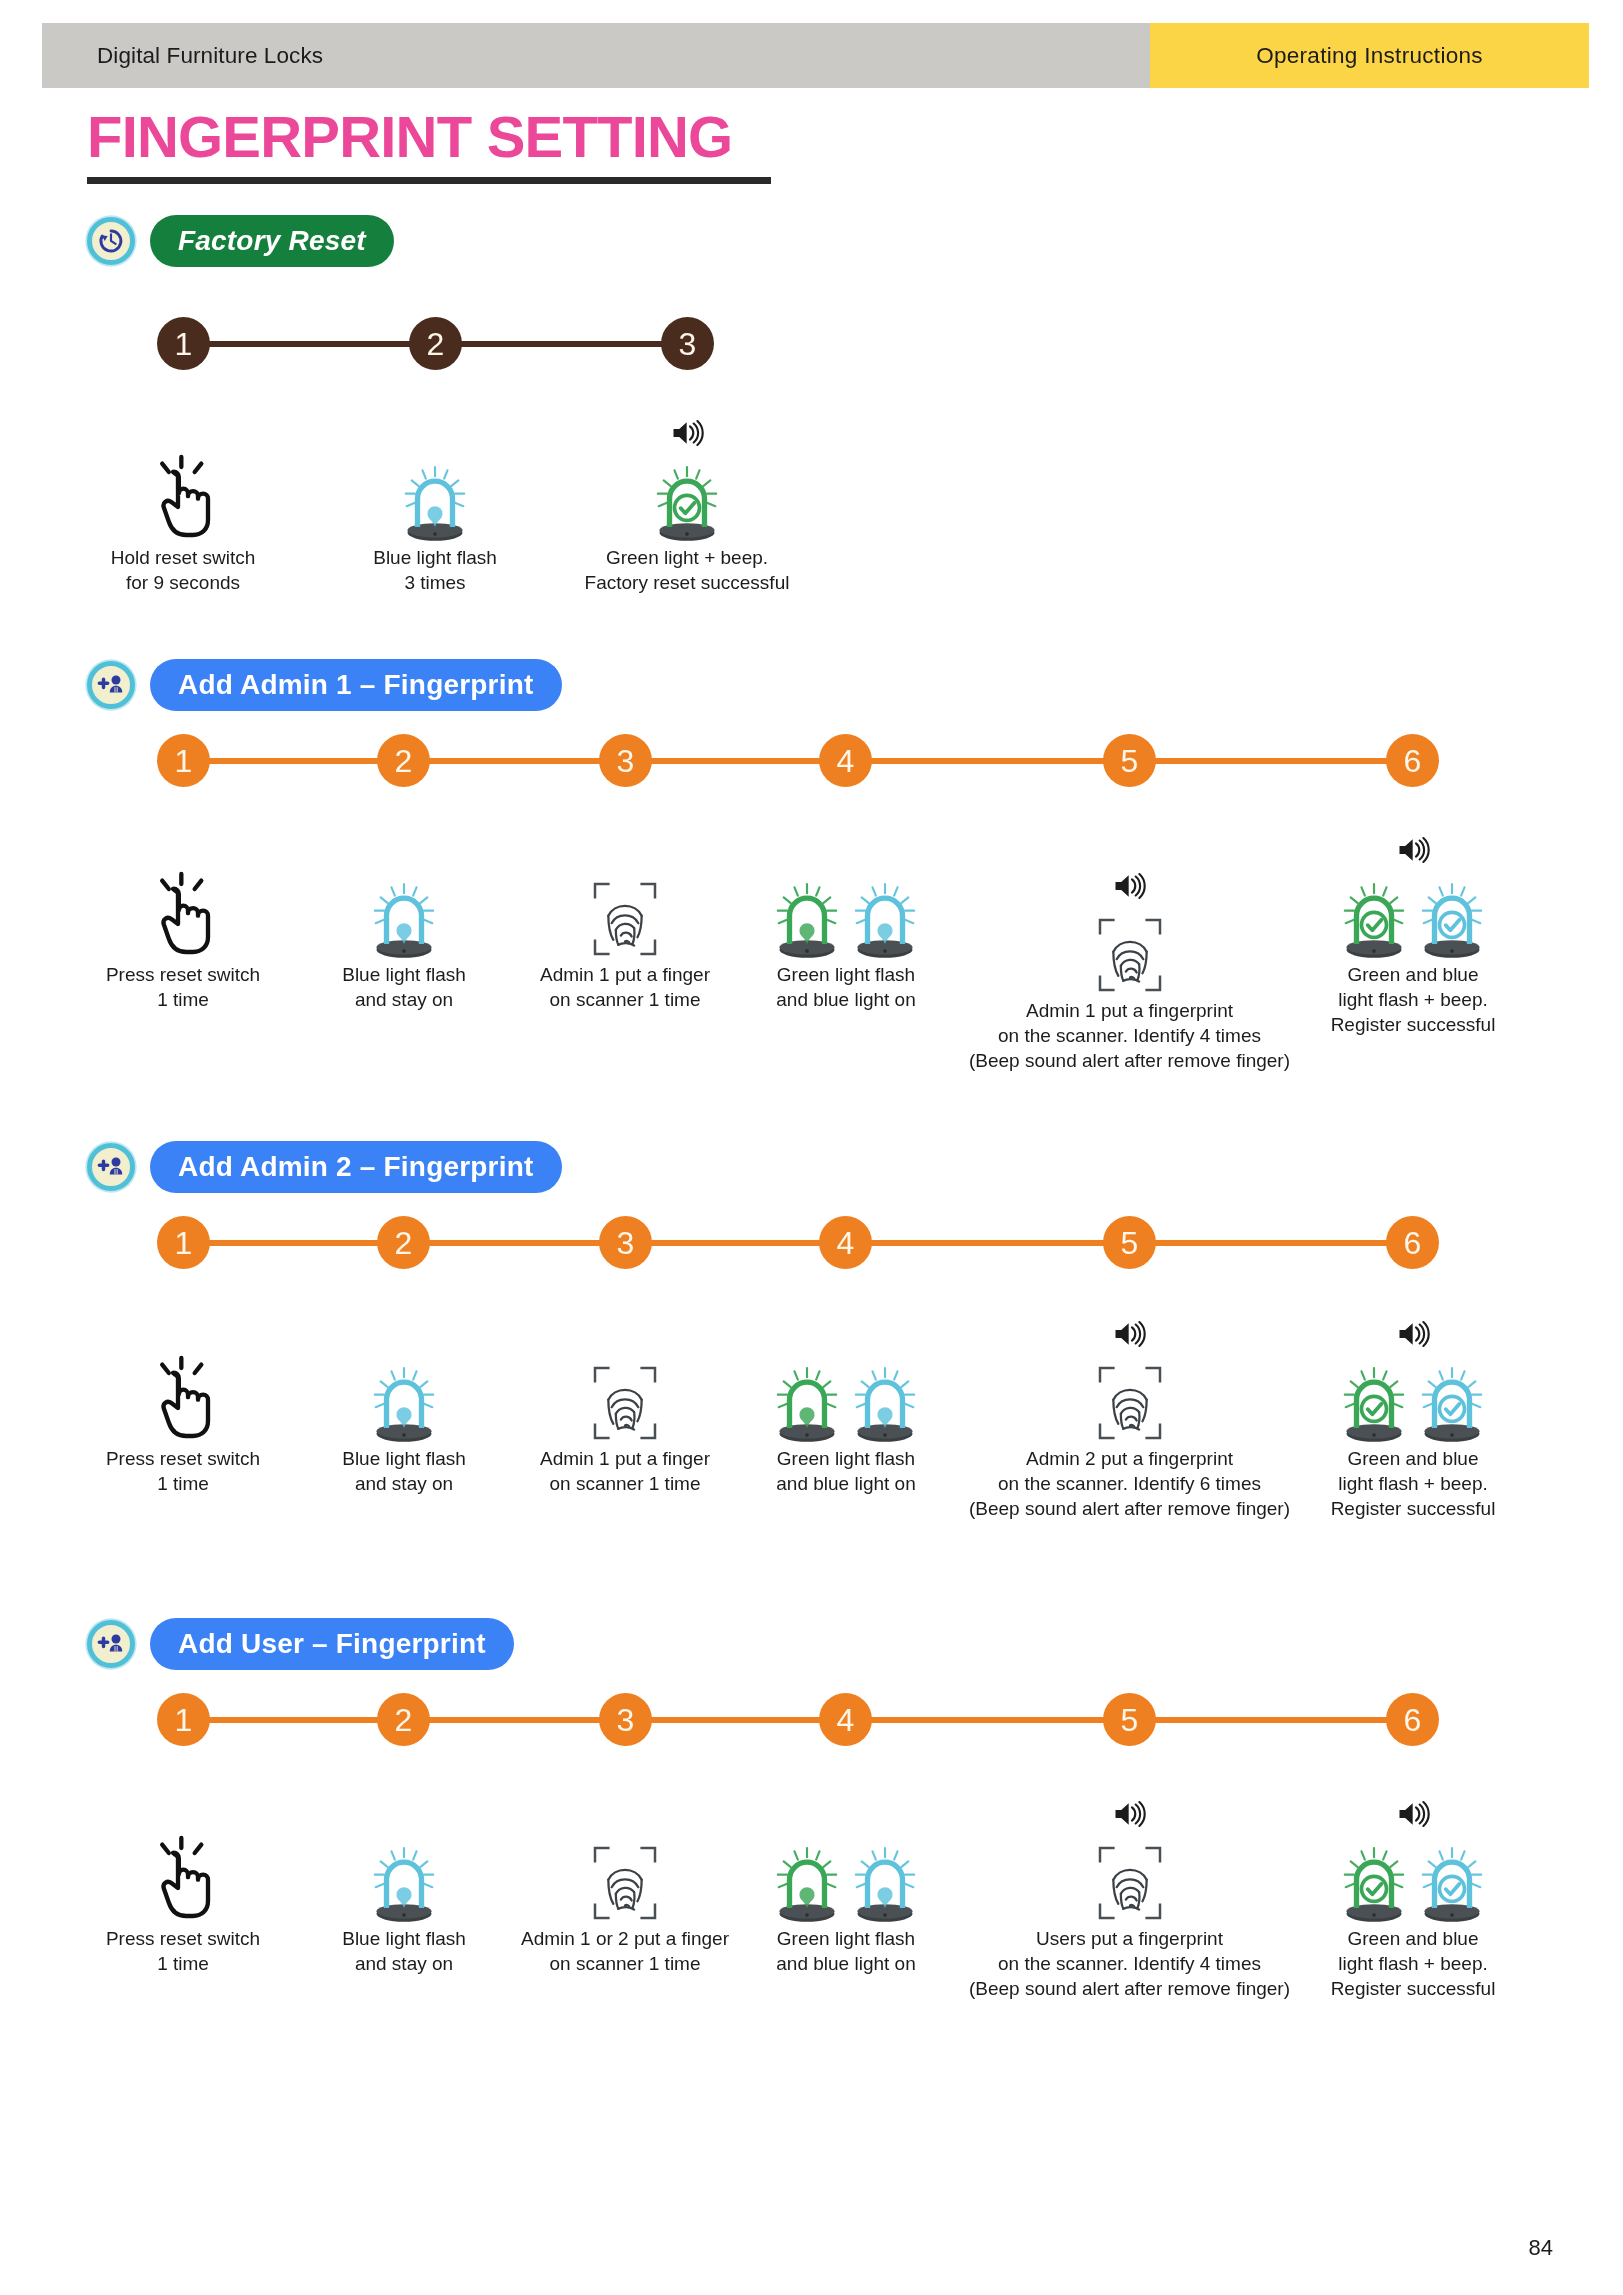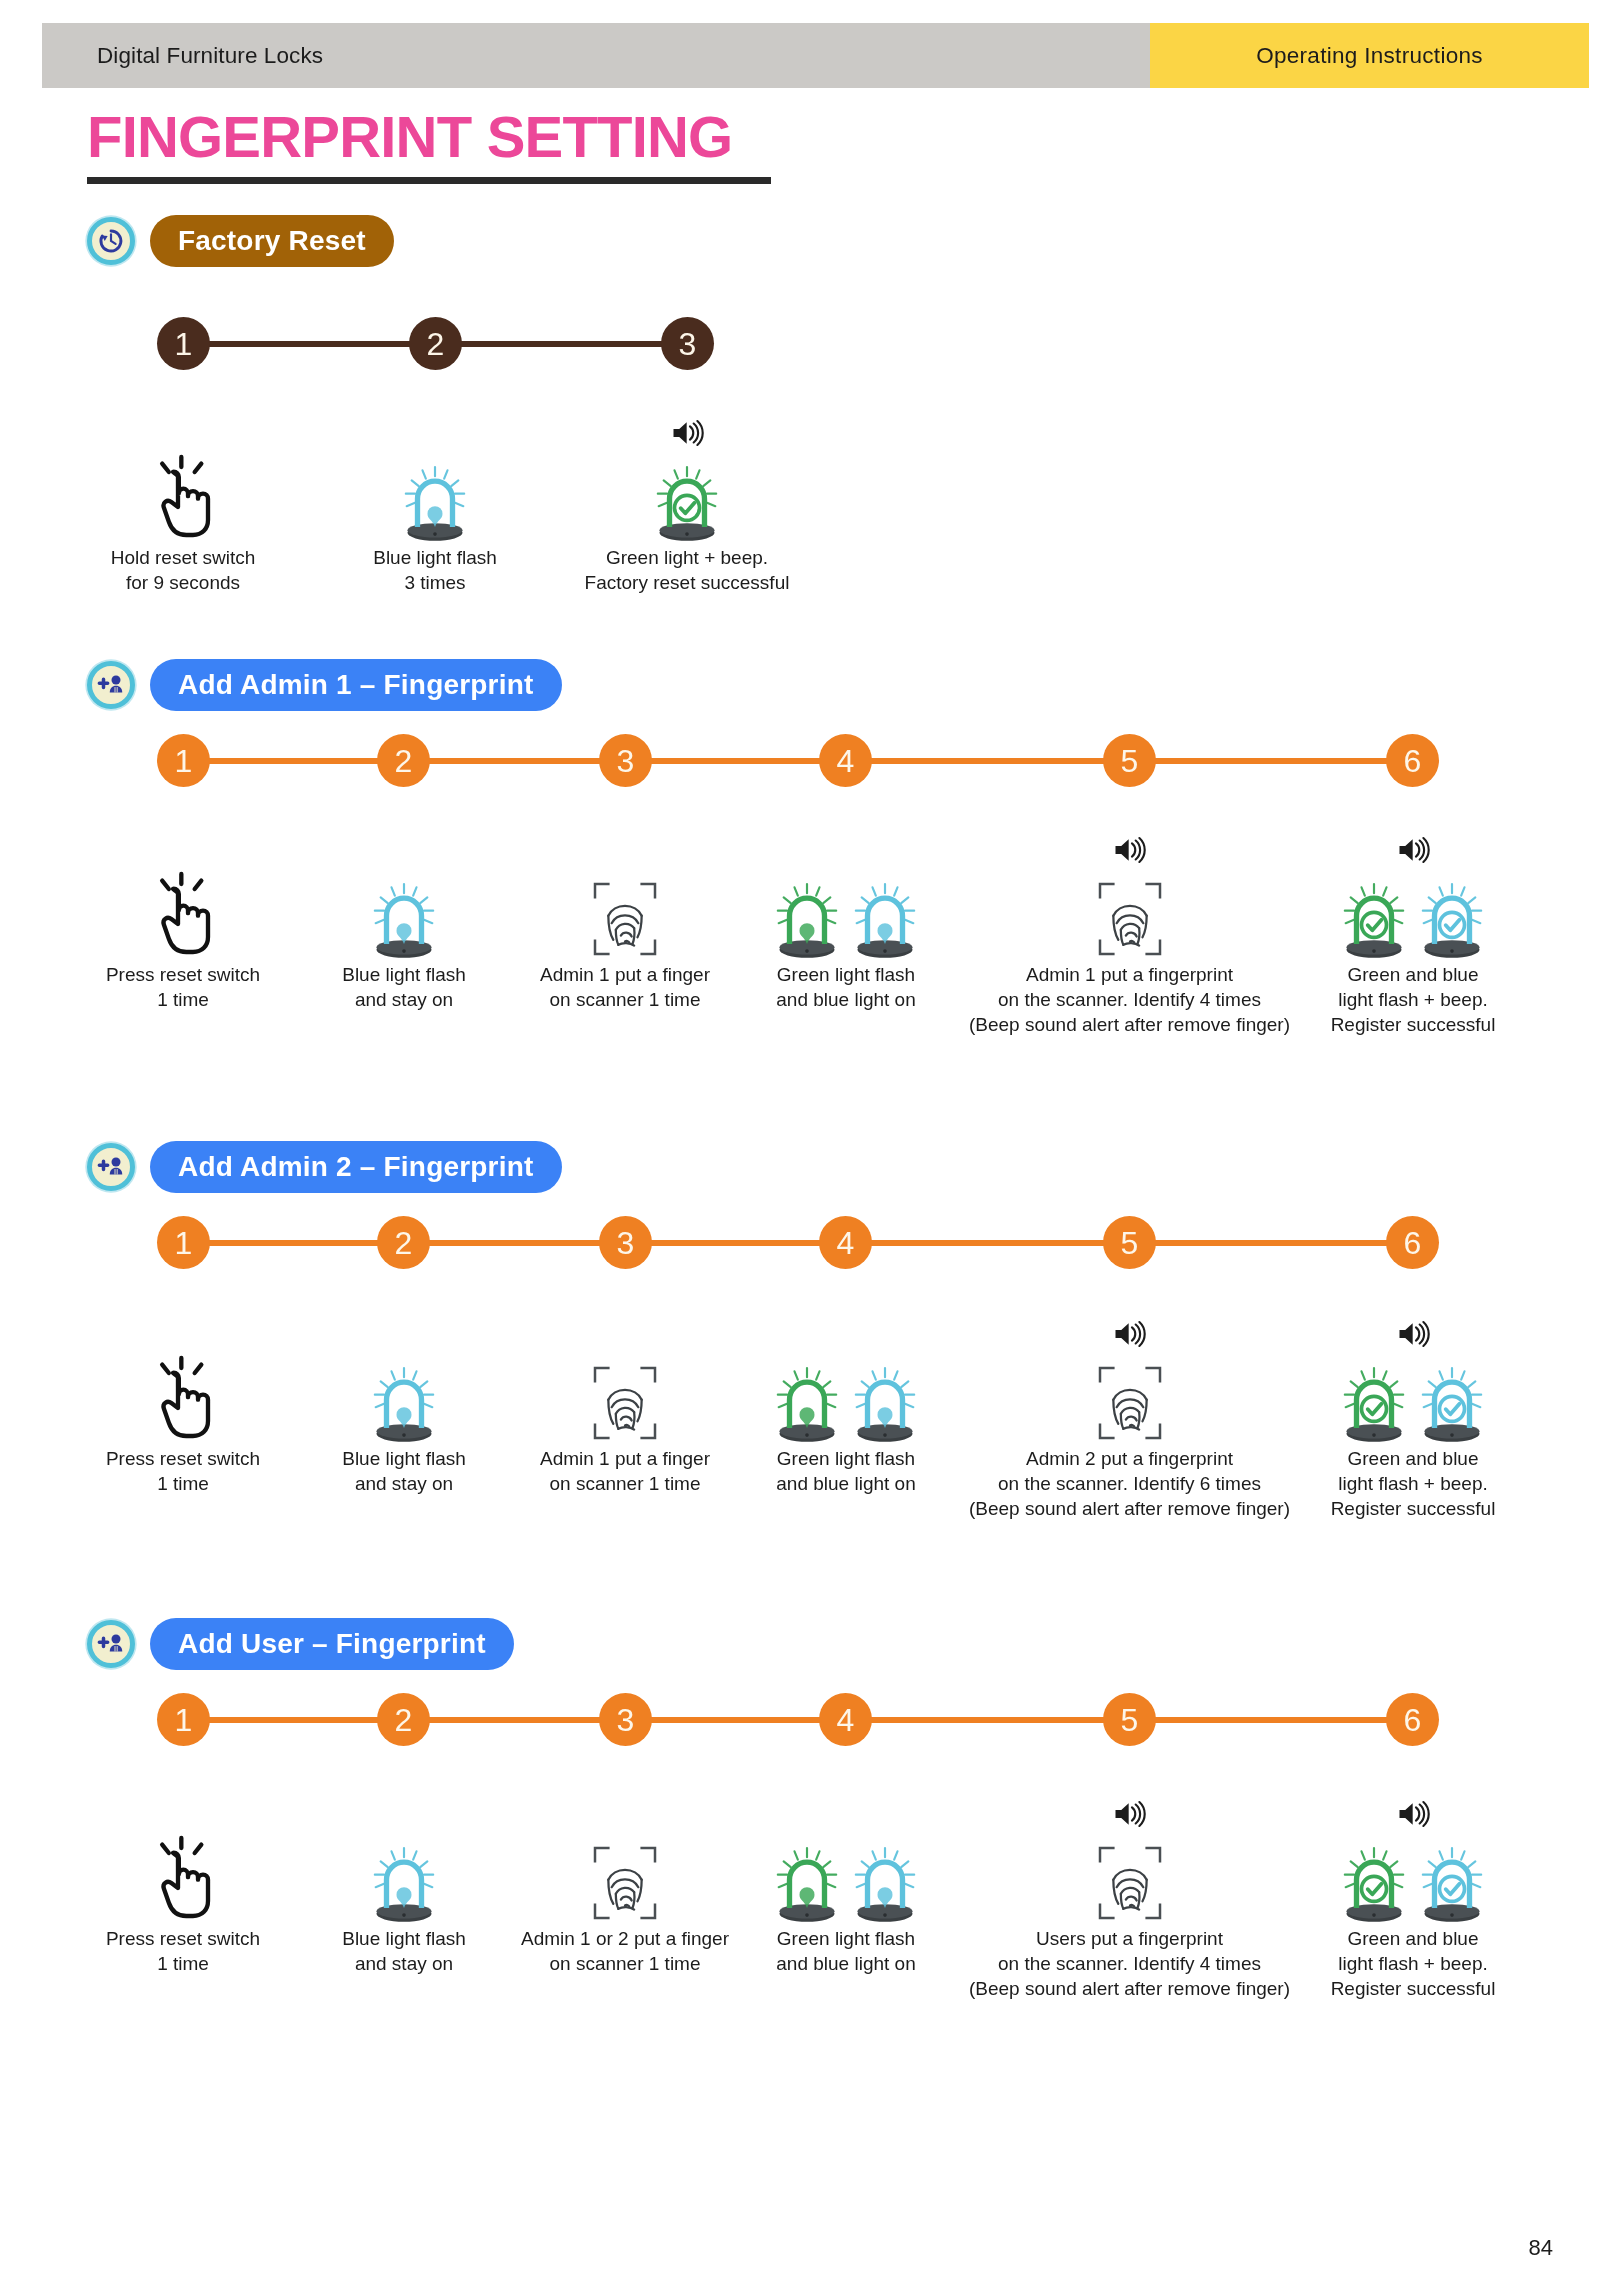--- a/index.html
+++ b/index.html
@@ -42,21 +42,21 @@
     box-shadow: 0 0 0 1.7px #bfe7f0;
     display: flex; align-items: center; justify-content: center;
     flex: none; position: relative;
   }
   .badge svg { width: 30px; height: 30px; display: block; }
   .pill {
     margin-left: 15px; height: 52px; border-radius: 28px;
     display: flex; align-items: center; padding: 0 28px;
     color: #ffffff; font-size: 28px; font-weight: bold; letter-spacing: 0.2px;
   }
-  .pill.brown { background: #a16207; }
+  .pill.brown { background: #15803d; font-style: italic; }
   .pill.orange { background: #3b82f6; }
 
   
   .rail { position: absolute; height: 53px; }
   .rail .line {
     position: absolute; top: 24px; height: 5.8px;
   }
   .rail .line.brown { background: #4a2c1e; }
   .rail .line.orange { background: #ef8022; }
   .circ {
@@ -317,21 +317,21 @@
             <ellipse cx="42" cy="85" rx="33" ry="9.5" fill="#3a3f42"></ellipse>
             <ellipse cx="42" cy="82" rx="33" ry="8.5" fill="#4a5054"></ellipse>
             <circle cx="42" cy="86.5" r="2.2" fill="#2a2e31"></circle>
             <path d="M21 78 V44 a21 21 0 0 1 42 0 v34" fill="none" stroke="#5ec2dd" stroke-width="6.4" stroke-linejoin="round"></path>
             <path d="M42 78 c-3 -9 -9 -9 -9 -16 a9 9 0 0 1 18 0 c0 7 -6 7 -9 16 z" fill="#5ec2dd" opacity=".82"></path>
           </svg>
         </div>
         <div class="cap">Green light flash
 and blue light on</div>
       </div>
-      <div class="cell wide" style="left:950px;top:834px;width:359px;">
+      <div class="cell wide" style="left:950px;top:870px;width:359px;">
         <div class="speaker">
           <span><svg viewBox="0 0 40 34" width="33" height="28">
               <path d="M3 12 h7 L19 4 v26 L10 22 H3 z" fill="#1c1c1c"></path>
               <path d="M23 9 a10 10 0 0 1 0 16" fill="none" stroke="#1c1c1c" stroke-width="2.6" stroke-linecap="round"></path>
               <path d="M27.5 5.5 a15 15 0 0 1 0 23" fill="none" stroke="#1c1c1c" stroke-width="2.6" stroke-linecap="round"></path>
               <path d="M32 2.5 a19.5 19.5 0 0 1 0 29" fill="none" stroke="#1c1c1c" stroke-width="2.6" stroke-linecap="round"></path>
             </svg></span>
         </div>
         <div class="art">
           <svg viewBox="0 0 84 96" width="70" height="80">

